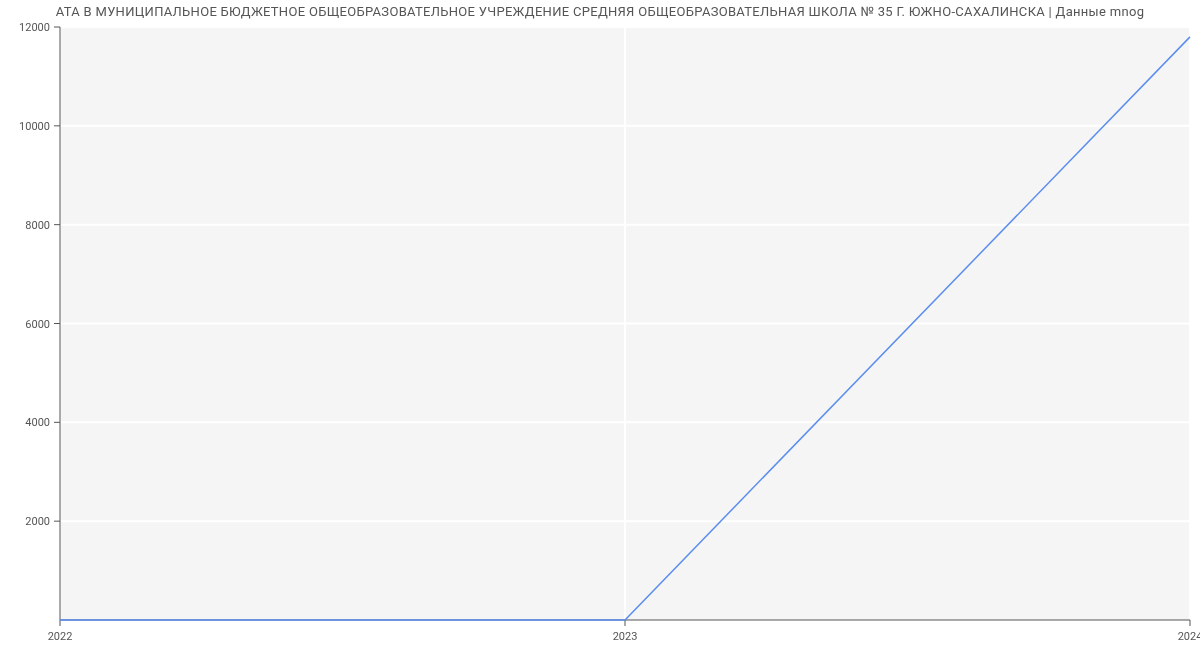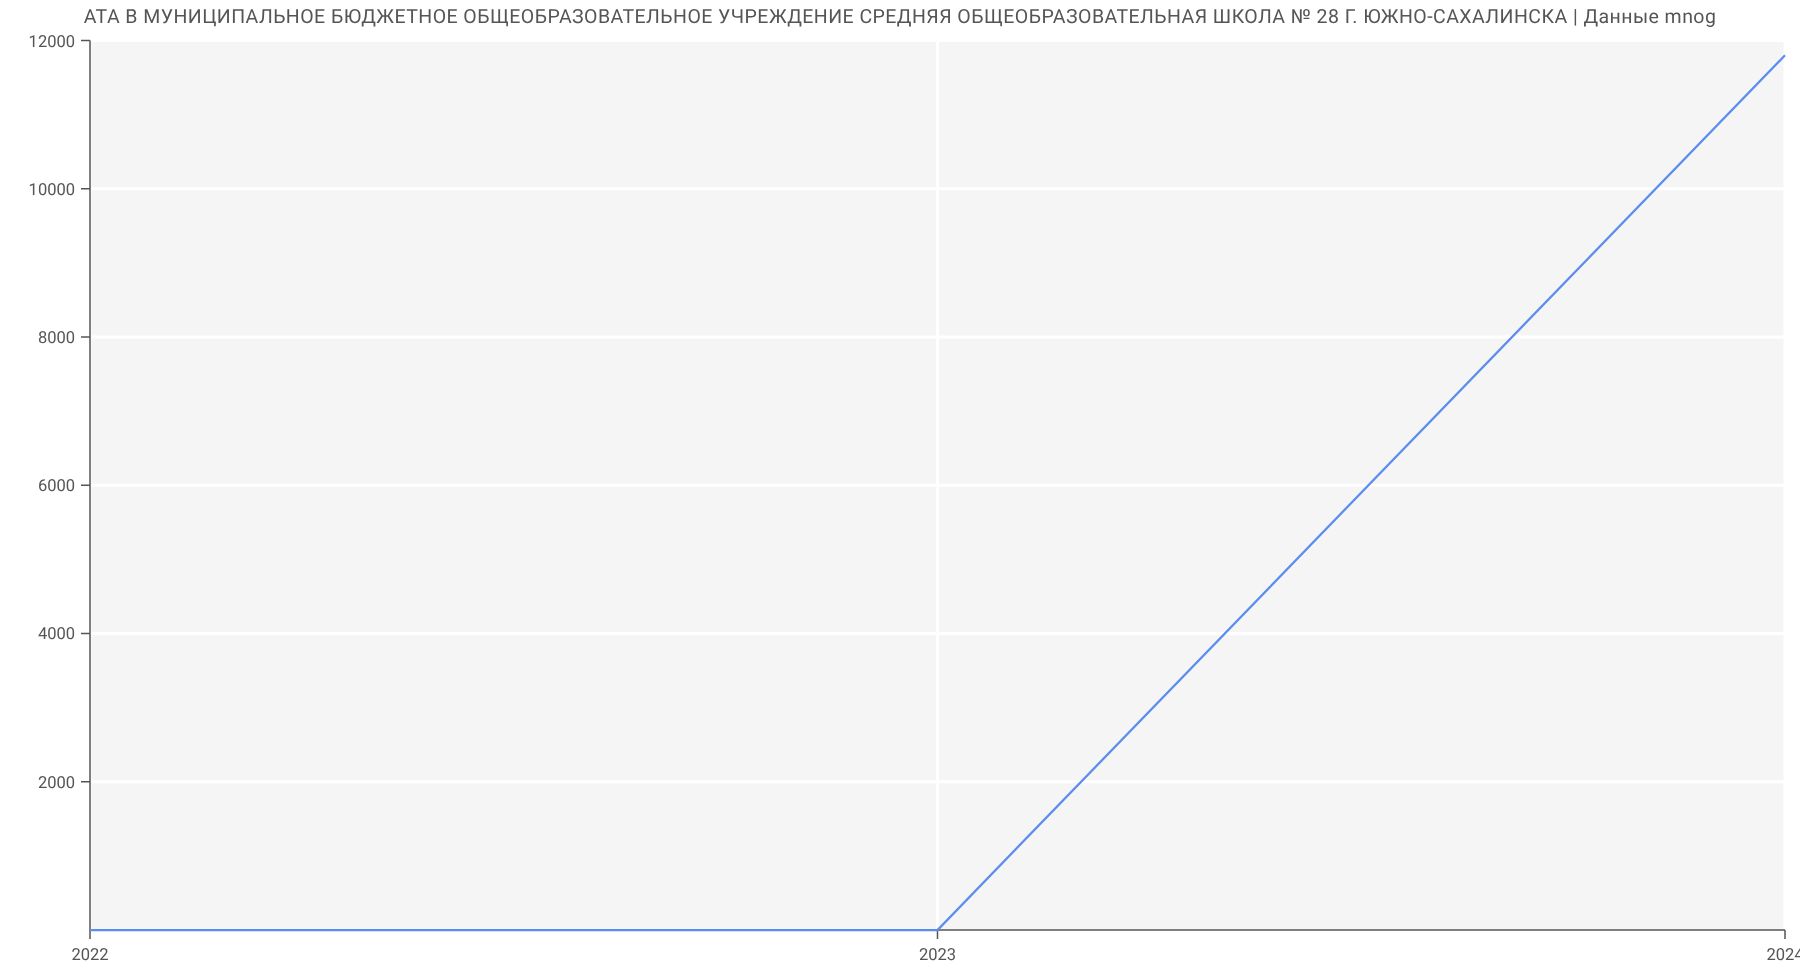--- a/index.html
+++ b/index.html
@@ -34,21 +34,21 @@
     .plot-bg { fill: #f5f5f5; }
     .grid-line { stroke: #fff; stroke-width: 2; }
     .axis-line { stroke: #555; stroke-width: 1; }
     .tick-label { font-size: 11px; fill: #555; font-family: inherit; }
     .tick-mark { stroke: #555; stroke-width: 1; }
     .data-line { stroke: #5b8def; stroke-width: 1.5; fill: none; }
   </style>
 </head>
 <body>
 
-<div class="title">АТА В МУНИЦИПАЛЬНОЕ БЮДЖЕТНОЕ ОБЩЕОБРАЗОВАТЕЛЬНОЕ УЧРЕЖДЕНИЕ СРЕДНЯЯ ОБЩЕОБРАЗОВАТЕЛЬНАЯ ШКОЛА № 28 Г. ЮЖНО-САХАЛИНСКА | Данные mnog</div>
+<div class="title">АТА В МУНИЦИПАЛЬНОЕ БЮДЖЕТНОЕ ОБЩЕОБРАЗОВАТЕЛЬНОЕ УЧРЕЖДЕНИЕ СРЕДНЯЯ ОБЩЕОБРАЗОВАТЕЛЬНАЯ ШКОЛА № 35 Г. ЮЖНО-САХАЛИНСКА | Данные mnog</div>
 
 <div class="chart-container">
   <svg viewBox="0 0 1200 628">
     <g id="chart-g">
         <rect x="60" y="5" width="1130" height="593" class="plot-bg"></rect>
         <line x1="60" y1="499.1666666666667" x2="1190" y2="499.1666666666667" class="grid-line"></line>
         <line x1="60" y1="400.33333333333337" x2="1190" y2="400.33333333333337" class="grid-line"></line>
         <line x1="60" y1="301.5" x2="1190" y2="301.5" class="grid-line"></line>
         <line x1="60" y1="202.66666666666669" x2="1190" y2="202.66666666666669" class="grid-line"></line>
         <line x1="60" y1="103.83333333333331" x2="1190" y2="103.83333333333331" class="grid-line"></line>

